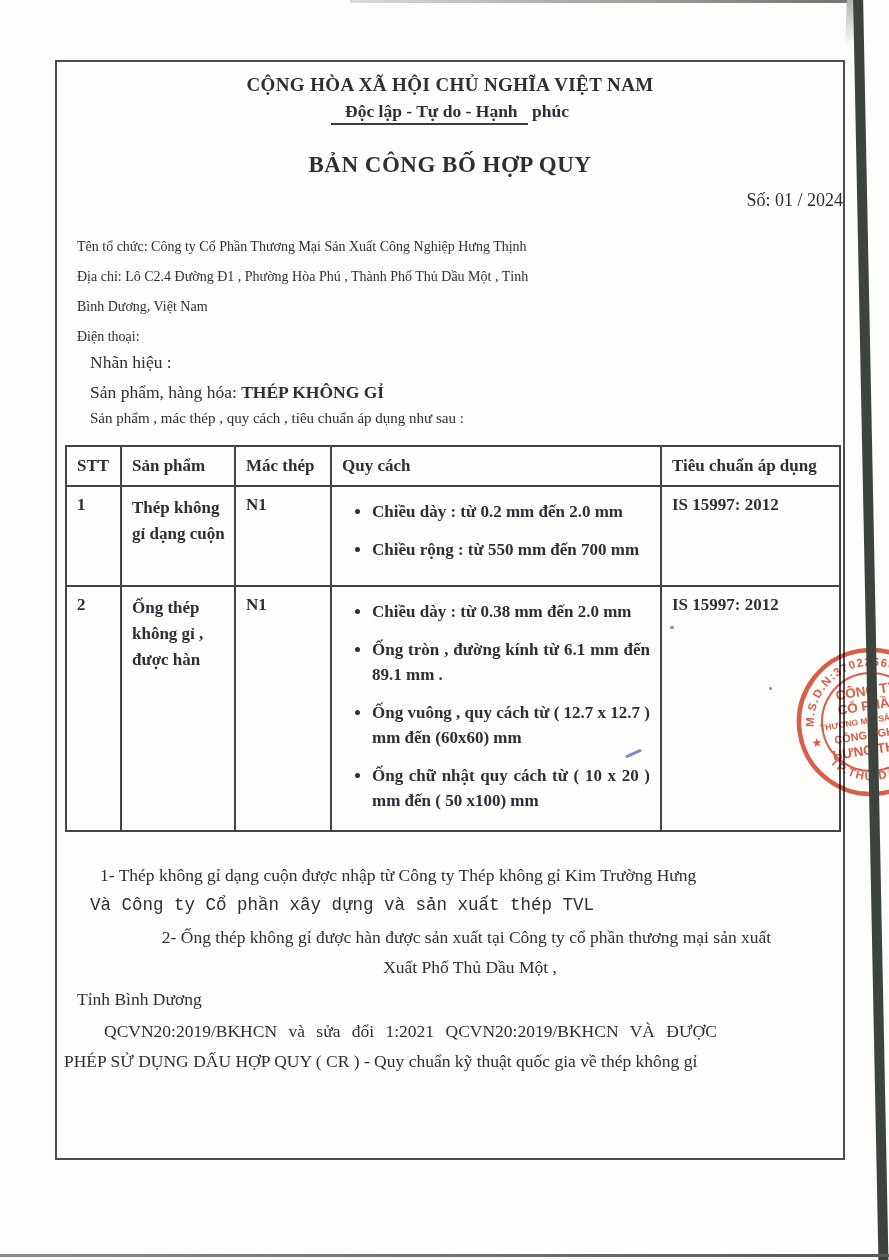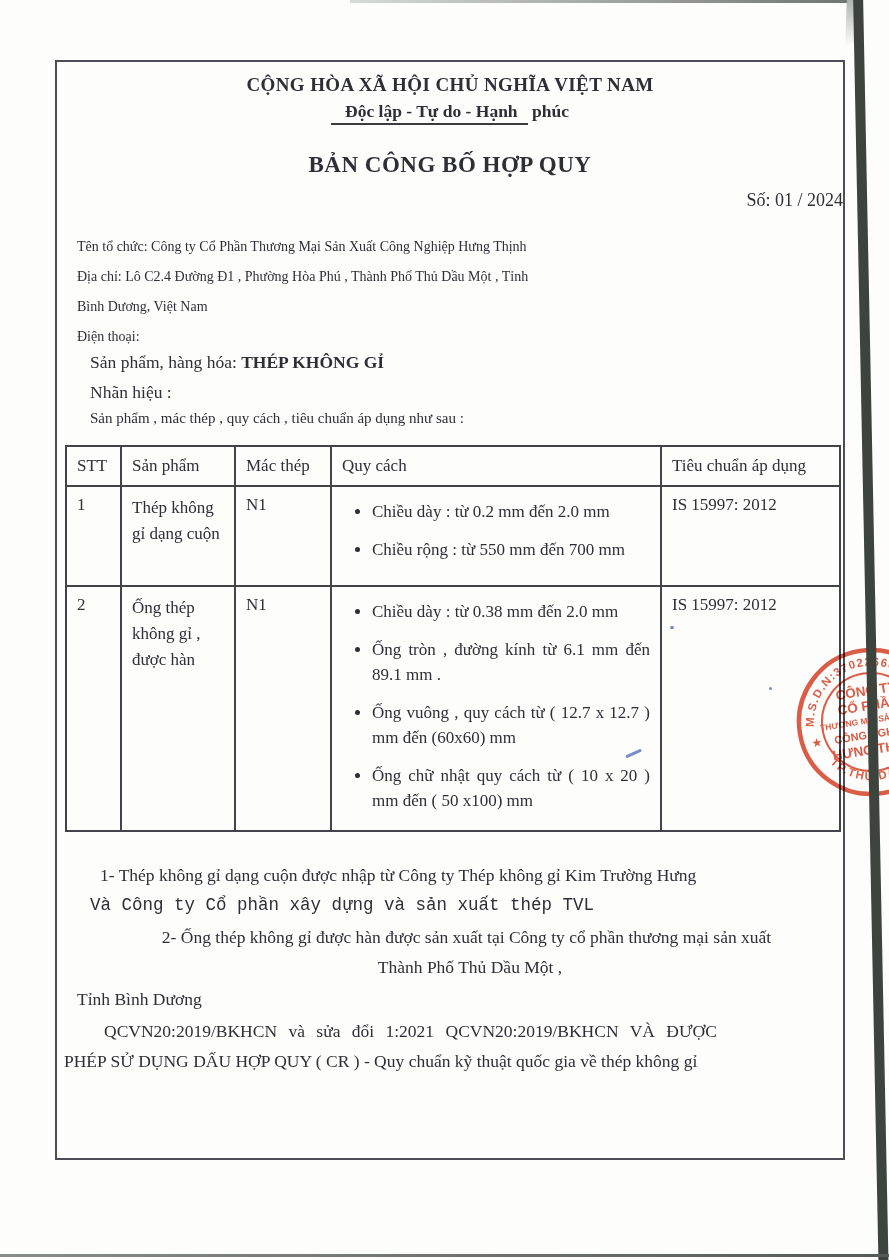--- a/index.html
+++ b/index.html
@@ -34,21 +34,21 @@
   .info{position:absolute;top:170px;left:20px;right:6px;font-size:14px;line-height:30px;}
   .block2{position:absolute;top:285px;left:33px;right:14px;font-size:17.5px;line-height:30px;}
   .intro{position:absolute;top:348px;left:33px;right:14px;font-size:15px;}
   .bold{font-weight:bold;}
   
   table.spec{
     position:absolute;top:383px;left:8px;width:774px;
     border-collapse:collapse;table-layout:fixed;font-size:17px;
   }
   table.spec th,table.spec td{
-    border:2px solid #43434c;font-weight:normal;text-align:left;
+    border:2px solid #43434c;font-weight:bold;text-align:left;
     vertical-align:top;padding:8px 8px 4px 10px;box-sizing:border-box;
   }
   col.c1{width:55px;}col.c2{width:114px;}col.c3{width:96px;}col.c4{width:330px;}col.c5{width:179px;}
   table.spec th{height:40px;vertical-align:middle;padding-top:4px;}
   th.ctr,td.ctr{text-align:center;}
   tr.r1 td{height:100px;}
   tr.r2 td{height:235px;}
   td.prod{padding:12px 12px 4px 12px;text-align:justify;line-height:26px;}
   td.num{padding-top:12px;}
   td.spec-list{padding:6px 12px 4px 8px;}
@@ -93,24 +93,24 @@
     <div class="doc-number">Số: 01 / 2024</div>
 
     <div class="info">
       <div>Tên tổ chức: Công ty Cổ Phần Thương Mại Sản Xuất Công Nghiệp Hưng Thịnh</div>
       <div>Địa chỉ: Lô C2.4 Đường Đ1 , Phường Hòa Phú , Thành Phố Thủ Dầu Một , Tỉnh</div>
       <div>Bình Dương, Việt Nam</div>
       <div>Điện thoại:</div>
     </div>
 
     <div class="block2">
+      <div>Nhãn hiệu :</div>
       <div>
         <span>Sản phẩm, hàng hóa: </span><span class="bold">THÉP KHÔNG GỈ</span>
       </div>
-      <div>Nhãn hiệu :</div>
     </div>
 
     <div class="intro">Sản phẩm , mác thép , quy cách , tiêu chuẩn áp dụng như sau :</div>
 
     <table class="spec">
       <colgroup>
           <col class="c1">
           <col class="c2">
           <col class="c3">
           <col class="c4">
@@ -153,21 +153,21 @@
     </tbody>
       </table>
 
     <div class="notes">
       <p class="n1">
         <span>1- Thép không gỉ dạng cuộn được nhập từ Công ty Thép không gỉ Kim Trường Hưng</span>
         <span class="cont">Và Công ty Cổ phần xây dựng và sản xuất thép TVL</span>
       </p>
       <p class="n2">
         <span>2- Ống thép không gỉ được hàn được sản xuất tại Công ty cổ phần thương mại sản xuất</span>
-        <span class="cont">Thành Phố Thủ Dầu Một ,</span>
+        <span class="cont">Xuất Phố Thủ Dầu Một ,</span>
       </p>
       <p class="province">Tỉnh Bình Dương</p>
       <p class="conf">
         <span class="l1">QCVN20:2019/BKHCN và sửa đổi 1:2021 QCVN20:2019/BKHCN VÀ ĐƯỢC</span>
         <span class="l2">PHÉP SỬ DỤNG DẤU HỢP QUY ( CR ) -  Quy chuẩn kỹ thuật quốc gia về thép không gỉ</span>
       </p>
     </div>
   </div>
 
   <svg class="seal" viewBox="-140 -140 280 280">

